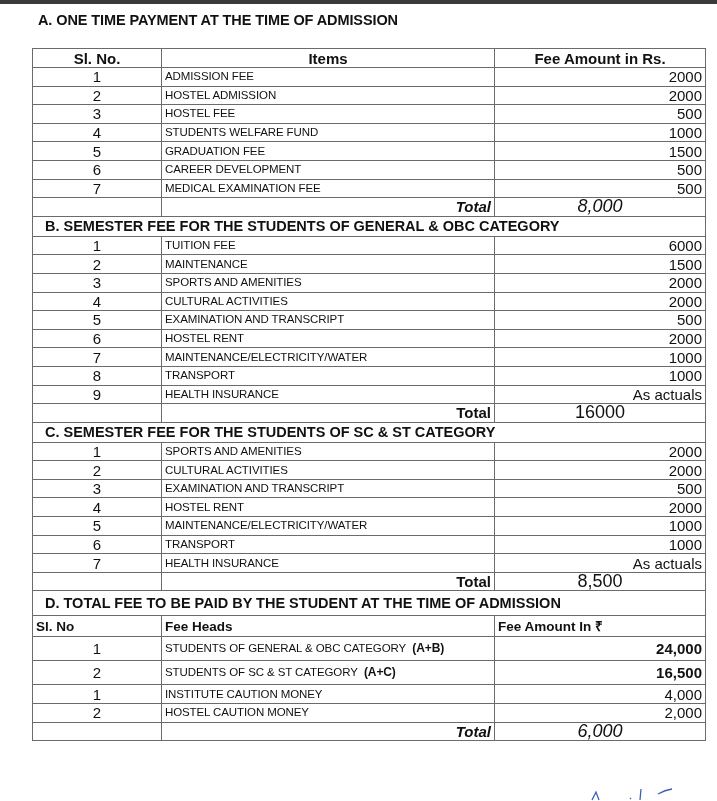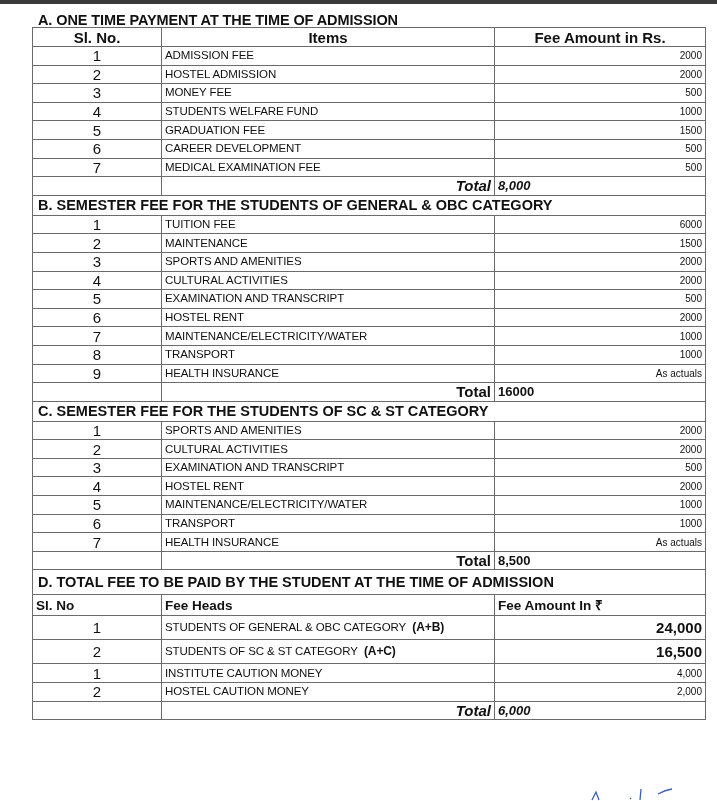--- a/index.html
+++ b/index.html
@@ -9,42 +9,42 @@
     font-family: "Liberation Sans", sans-serif;
     color: #111;
     position: relative;
   }
   .topbar { position: absolute; left: 0; top: 0; width: 717px; height: 4px; background: #3a3a3a; }
   .heading-a {
     position: absolute; left: 38px; top: 12px;
     font-weight: bold; font-size: 14.5px; letter-spacing: -0.1px;
   }
   table.fee {
-    position: absolute; left: 32px; top: 27px;
+    position: absolute; left: 32px; top: 48px;
     border-collapse: collapse; width: 673px;
     table-layout: fixed;
   }
   table.fee td {
     border: 1px solid #6b6b6b;
     padding: 0 3px;
     height: 17.6px;
     line-height: 17px;
     overflow: hidden;
     white-space: nowrap;
   }
   col.c1 { width: 129px; }
   col.c2 { width: 333px; }
   col.c3 { width: 211px; }
   td.sl { text-align: center; font-size: 15px; }
   td.item { font-size: 11.5px; padding-left: 5px; letter-spacing: -0.1px; }
-  td.amt { text-align: right; font-size: 10px; }
+  td.amt { text-align: right; font-size: 15px; }
   tr.hdr td { font-weight: bold; font-size: 15px; text-align: center; height: 18px; }
-  tr.section td { font-weight: bold; font-size: 14.5px; text-align: left; padding-left: 5px; height: 19px; }
+  tr.section td { font-weight: bold; font-size: 14.5px; text-align: left; padding-left: 12px; height: 19px; }
   tr.total td.tlabel { text-align: right; font-weight: bold; font-size: 15px; }
-  tr.total td.tval { text-align: left; font-weight: bold; font-size: 13px; }
+  tr.total td.tval { text-align: center; font-weight: normal; font-size: 18px; }
   .ital { font-style: italic; }
   tr.hdr2 td { font-weight: bold; font-size: 13.5px; text-align: left; height: 20px; }
   tr.tall td { height: 23px; }
   tr.tall td.amt { font-weight: bold; font-size: 15px; }
   .bold-suffix { font-weight: bold; font-size: 12px; }
   tr.sectionE td { height: 24px; }
   .handwriting {
     position: absolute; left: 590px; top: 786px; width: 90px; height: 15px;
   }
 </style>
@@ -73,21 +73,21 @@
         <td class="item"><span>ADMISSION FEE</span></td>
         <td class="amt">2000</td>
       </tr>
       <tr>
         <td class="sl">2</td>
         <td class="item"><span>HOSTEL ADMISSION</span></td>
         <td class="amt">2000</td>
       </tr>
       <tr>
         <td class="sl">3</td>
-        <td class="item"><span>MONEY FEE</span></td>
+        <td class="item"><span>HOSTEL FEE</span></td>
         <td class="amt">500</td>
       </tr>
       <tr>
         <td class="sl">4</td>
         <td class="item"><span>STUDENTS WELFARE FUND</span></td>
         <td class="amt">1000</td>
       </tr>
       <tr>
         <td class="sl">5</td>
         <td class="item"><span>GRADUATION FEE</span></td>

